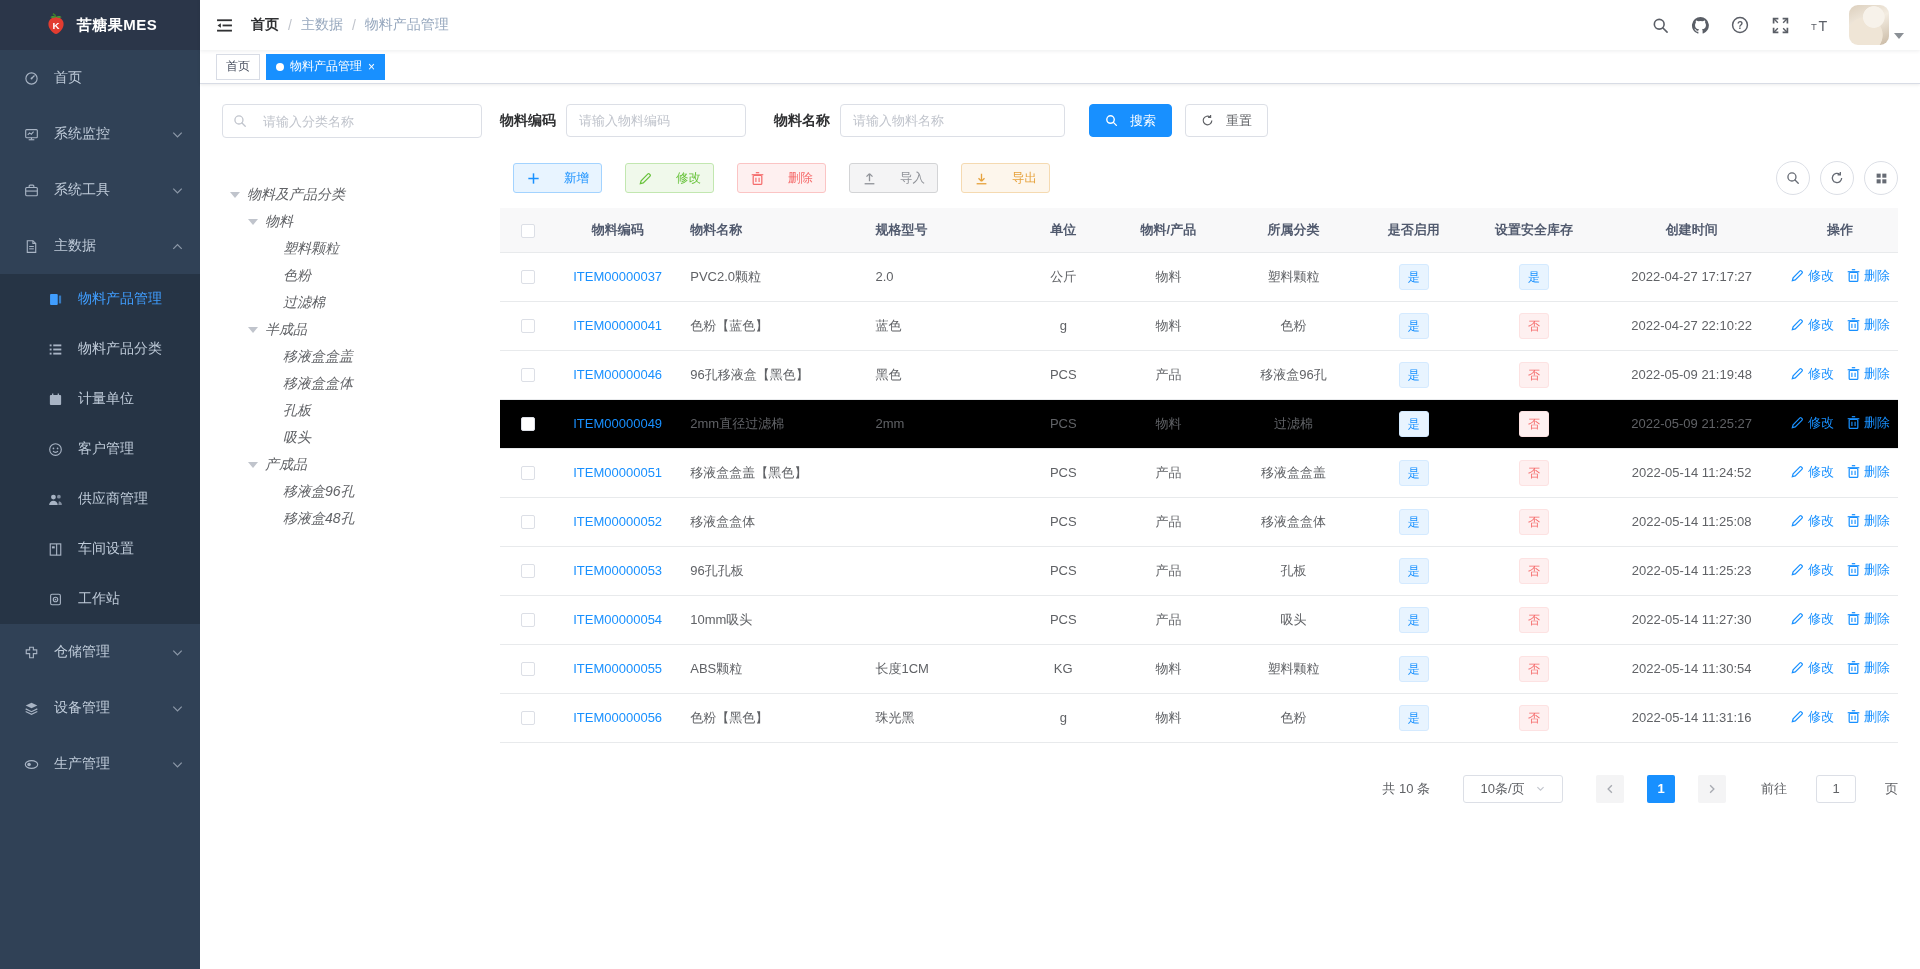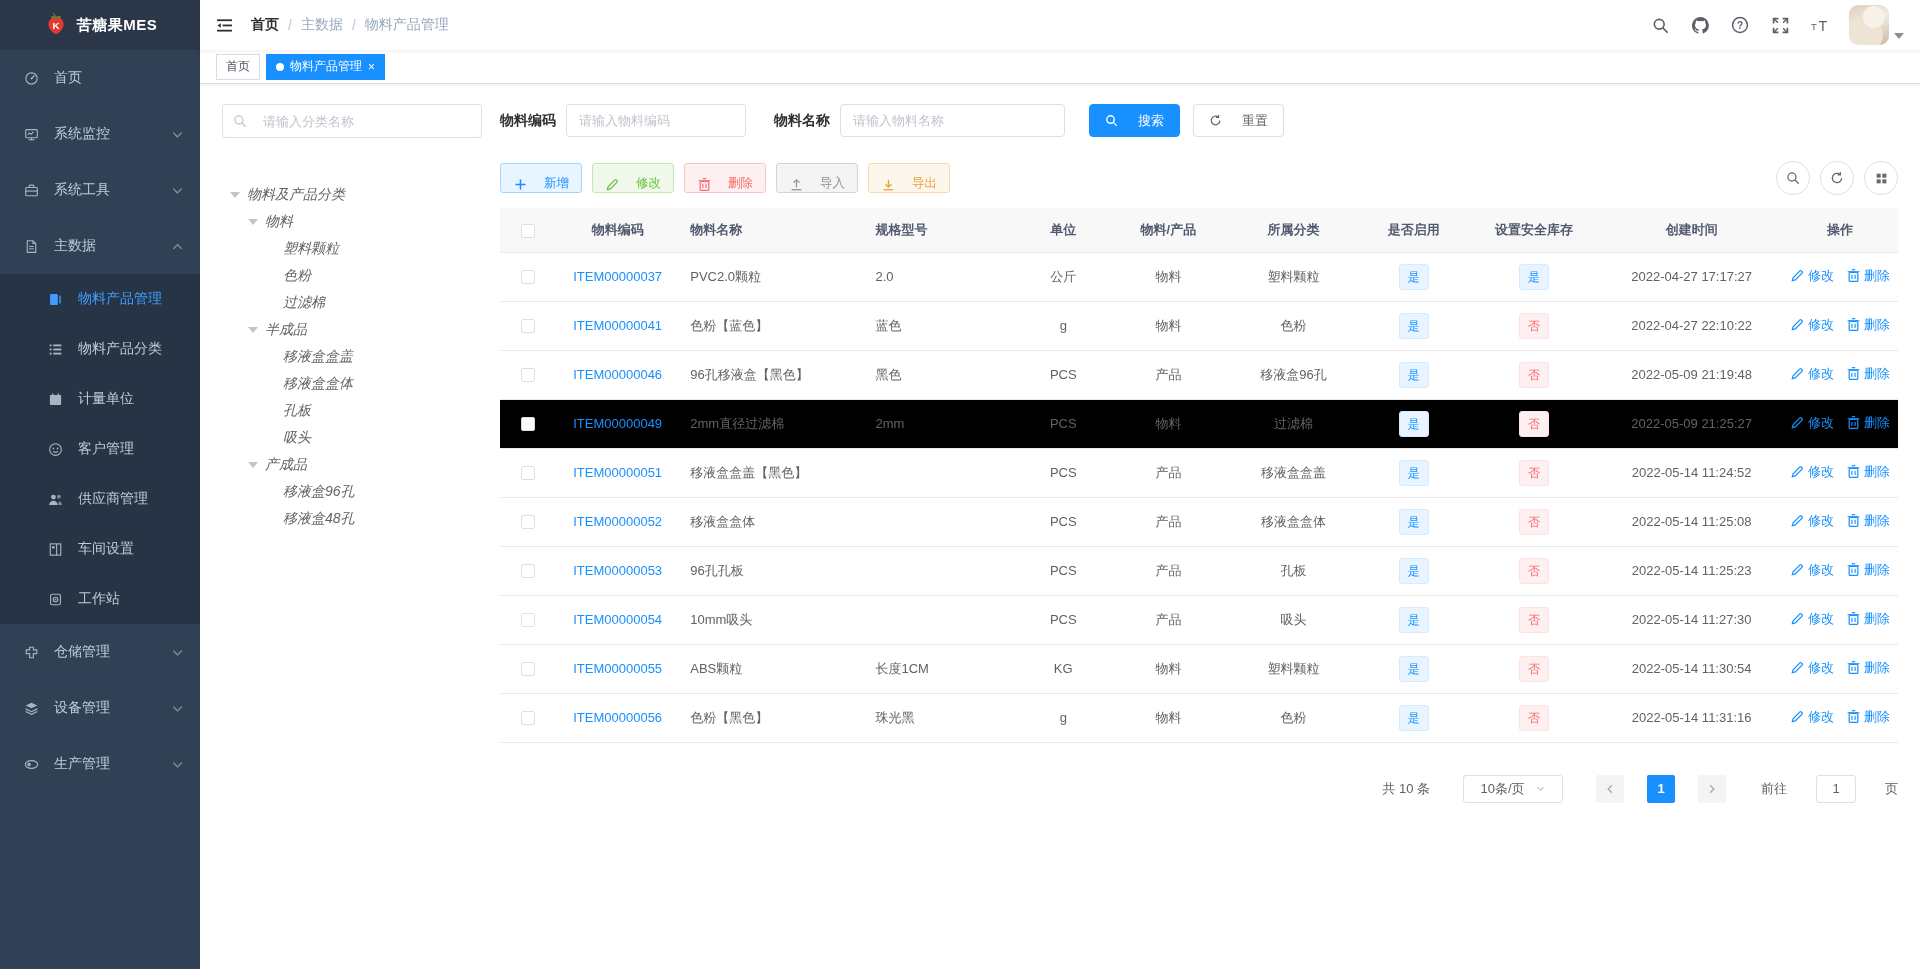--- a/index.html
+++ b/index.html
@@ -56,27 +56,27 @@
   .tree-caret { width:0; height:0; border-left:5px solid transparent; border-right:5px solid transparent; border-top:6px solid #c0c4cc; margin-right:7px; flex-shrink:0; }
   .tree-caret.none { border:none; width:10px; margin-right:7px; }
 
   
   .table-panel { flex:1; min-width:0; }
   .filter { display:flex; align-items:center; margin-bottom:24px; }
   .filter-label { font-size:14px; font-weight:bold; color:#303133; margin-right:10px; }
   .filter input { width:180px; height:33px; border:1px solid #dcdfe6; border-radius:4px; padding:0 12px; font-size:13px; font-family:inherit; color:#606266; outline:none; margin-right:28px; }
   .filter input.w2 { width:225px; margin-right:24px; }
   .filter input::placeholder { color:#c0c4cc; }
-  .btn { display:inline-flex; align-items:center; justify-content:center; gap:20px; border-radius:4px; cursor:pointer; font-family:inherit; }
+  .btn { display:inline-flex; align-items:center; justify-content:center; gap:12px; border-radius:4px; cursor:pointer; font-family:inherit; }
   .btn-search { height:33px; padding:0 15px; background:#1890ff; border:1px solid #1890ff; color:#fff; font-size:13px; margin-right:13px; }
   .btn-reset { height:33px; padding:0 15px; background:#fff; border:1px solid #dcdfe6; color:#606266; font-size:13px; }
 
   .toolbar { display:flex; align-items:center; justify-content:space-between; margin-bottom:13px; }
   .toolbar-left { display:flex; gap:10px; }
-  .tbtn { height:30px; padding:0 12px; font-size:12.5px; border-radius:3px; display:inline-flex; align-items:flex-end; gap:16px; cursor:pointer; border:1px solid; }
+  .tbtn { height:30px; padding:0 12px; font-size:12.5px; border-radius:3px; display:inline-flex; align-items:center; gap:23px; cursor:pointer; border:1px solid;margin-left:13px; }
   .tbtn.primary { background:#e8f4ff; border-color:#a3d3ff; color:#1890ff; }
   .tbtn.success { background:#f0f9eb; border-color:#c2e7b0; color:#67c23a; }
   .tbtn.danger  { background:#fef0f0; border-color:#fbc4c4; color:#f56c6c; }
   .tbtn.info    { background:#f4f4f5; border-color:#d3d4d6; color:#909399; }
   .tbtn.warning { background:#fdf6ec; border-color:#f5dab1; color:#e6a23c; }
   .tool-circles { display:flex; gap:10px; }
   .circle-btn { width:34px; height:34px; border-radius:50%; border:1px solid #dcdfe6; background:#fff; color:#666b74; display:flex; align-items:center; justify-content:center; cursor:pointer; }
 
   table { width:100%; border-collapse:collapse; table-layout:fixed; }
   thead th { height:44px; background:#f8f8f9; color:#515a6e; font-size:13px; font-weight:bold; border-bottom:1px solid #e8eaec; text-align:center; }

